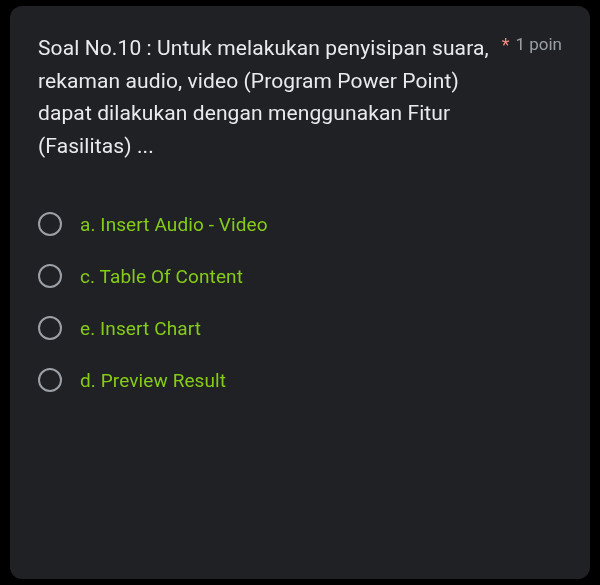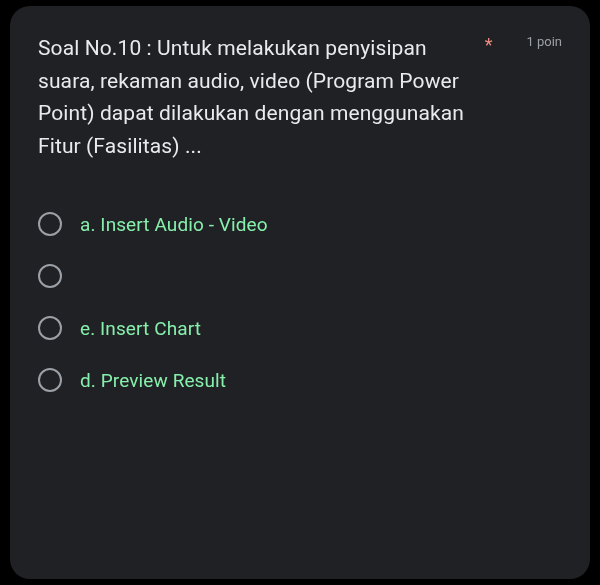--- a/index.html
+++ b/index.html
@@ -9,21 +9,21 @@
     }
     body {
       background: #000;
       font-family: 'Roboto', 'Segoe UI', Arial, sans-serif;
       width: 600px;
       height: 585px;
       overflow: hidden;
     }
     .card {
       background: #202124;
-      border-radius: 20px;
+      border-radius: 12px;
       margin: 6px 10px;
       padding: 26px 28px 22px 28px;
       height: calc(100% - 12px);
     }
     .header-row {
       display: flex;
       justify-content: space-between;
       align-items: flex-start;
       margin-bottom: 0;
     }
@@ -43,43 +43,42 @@
       flex-shrink: 0;
       padding-top: 2px;
     }
     .required-asterisk {
       color: #f28b82;
       font-size: 18px;
       line-height: 1.2;
     }
     .points-label {
       color: #9aa0a6;
-      font-size: 13px;
+      font-size: 17px;
       line-height: 1.2;
-      margin-left: 28px;
     }
     .options {
       margin-top: 36px;
     }
     .option {
       display: flex;
       align-items: center;
       gap: 18px;
       padding: 14px 0;
       cursor: pointer;
     }
     .radio {
       width: 24px;
       height: 24px;
       border: 2px solid #9aa0a6;
       border-radius: 50%;
       flex-shrink: 0;
     }
     .option-label {
-      color: #86efac;
+      color: #84cc16;
       font-size: 19px;
       font-weight: 400;
       letter-spacing: 0.1px;
     }
   </style>
 </head>
 <body>
 
 <div class="card">
   <div class="header-row">
@@ -90,20 +89,21 @@
     </div>
   </div>
 
   <div class="options">
     <div class="option">
       <span class="radio"></span>
       <span class="option-label">a. Insert Audio - Video</span>
     </div>
     <div class="option">
       <span class="radio"></span>
+      <span class="option-label">c. Table Of Content</span>
     </div>
     <div class="option">
       <span class="radio"></span>
       <span class="option-label">e. Insert Chart</span>
     </div>
     <div class="option">
       <span class="radio"></span>
       <span class="option-label">d. Preview Result</span>
     </div>
   </div>

